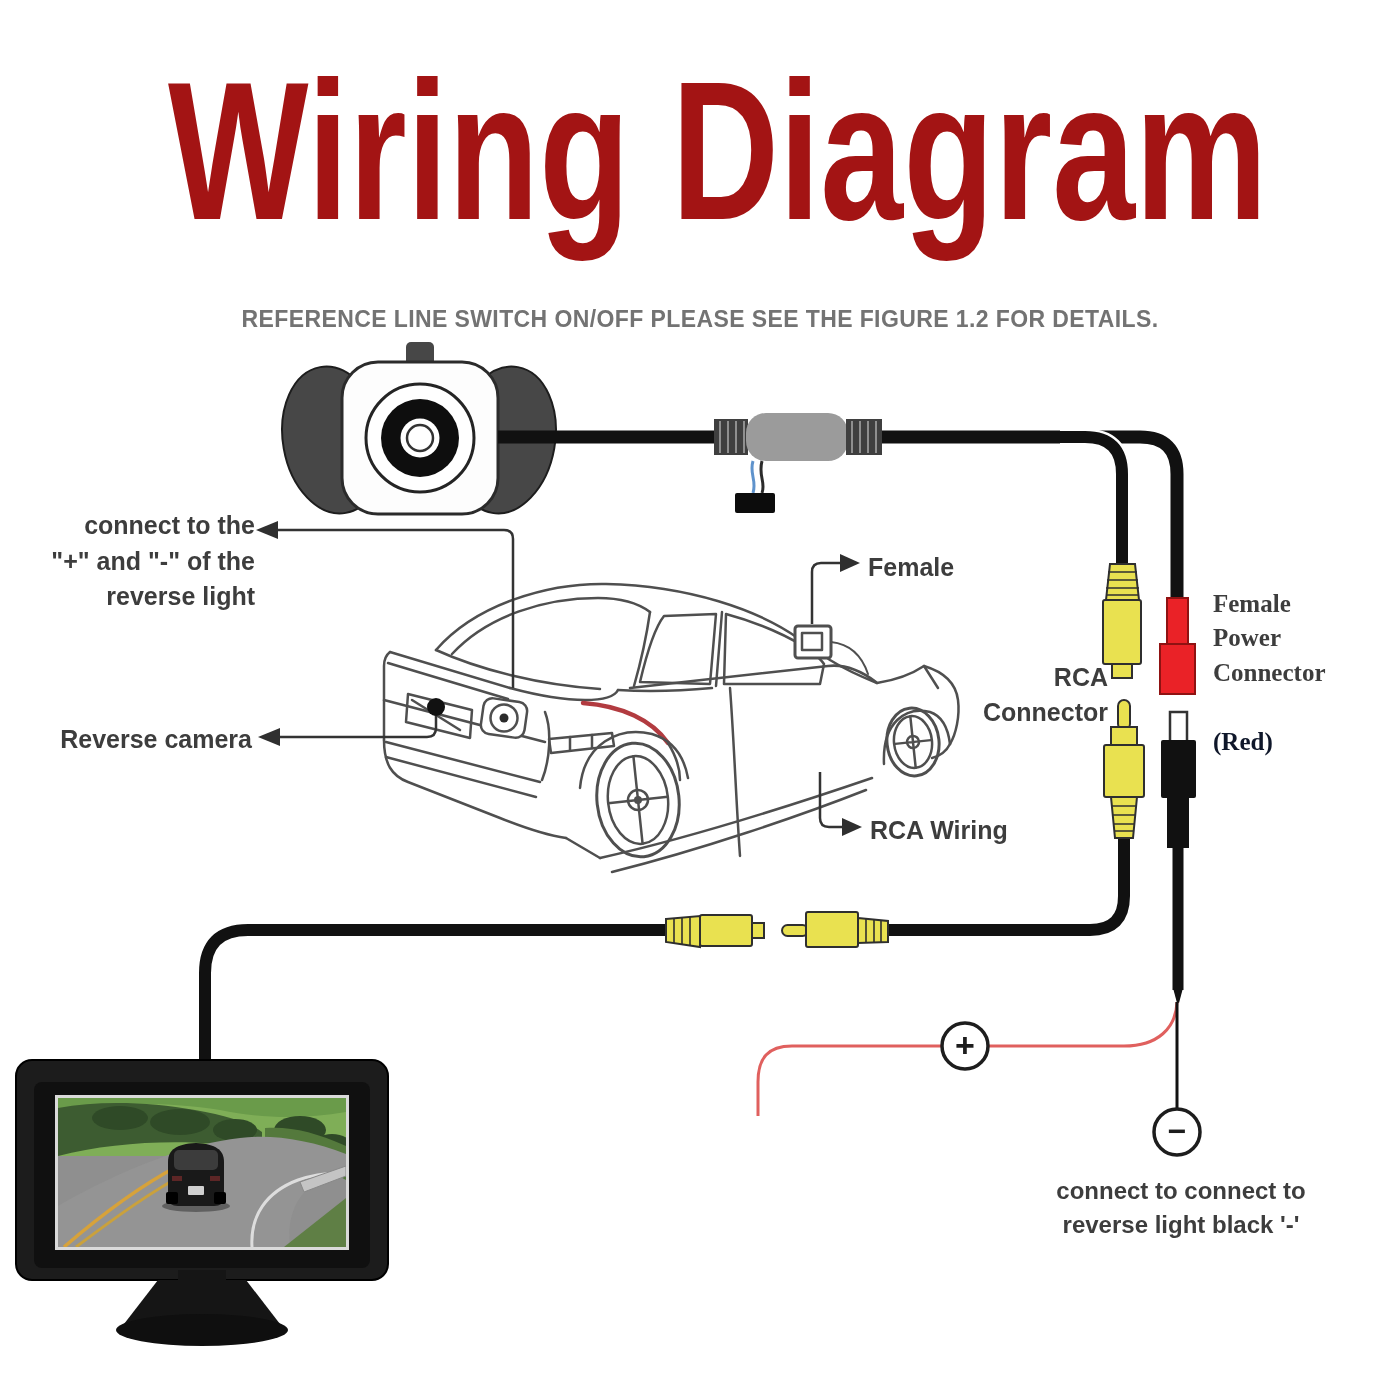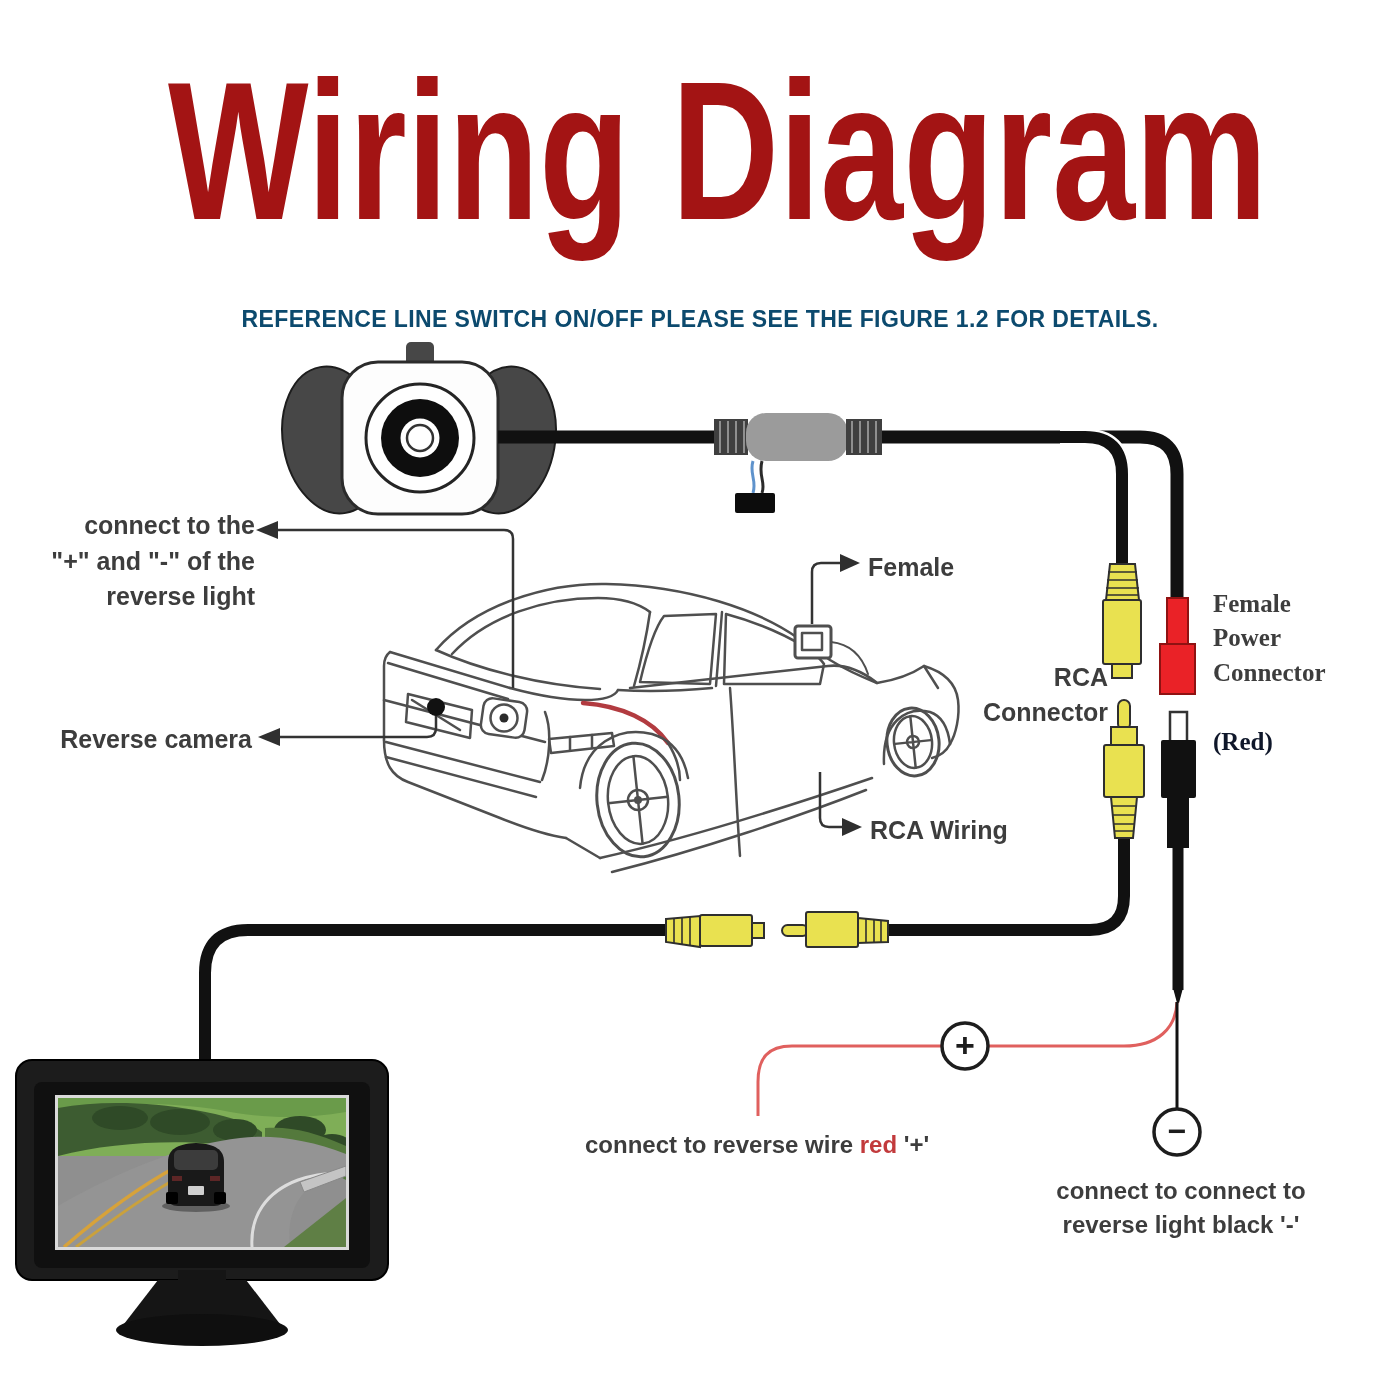--- a/index.html
+++ b/index.html
@@ -3,21 +3,21 @@
 <meta charset="utf-8">
 <style>
   html,body{margin:0;padding:0;background:#fff;}
   #stage{position:relative;width:1400px;height:1400px;background:#ffffff;overflow:hidden;
          font-family:"Liberation Sans",sans-serif;}
   #art{position:absolute;left:0;top:0;}
   .title{position:absolute;top:54px;left:0;width:1400px;text-align:center;
          font-weight:700;font-size:196px;line-height:1;color:#a31414;
          transform:scaleX(0.76);transform-origin:50% 50%;white-space:nowrap;}
   .subtitle{position:absolute;top:306px;left:0;width:1400px;text-align:center;
-            font-weight:700;font-size:23px;letter-spacing:.4px;color:#0c4a6e;}
+            font-weight:700;font-size:23px;letter-spacing:.4px;color:#737373;}
   .lbl{position:absolute;font-weight:700;font-size:25px;line-height:1.42;color:#3d3d3d;
        white-space:pre-line;}
   .lbl.right{text-align:right;}
   .lbl.center{text-align:center;}
   .red-text{color:#0f172a;}
   .wire-red-word{color:#c23a3c;}
   .small{font-size:24px;}
 </style>
 </head>
 <body>
@@ -263,20 +263,17 @@
 Connector</div>
 
   <div class="lbl" style="top:552px; left:1213px; line-height:1.38;font-family:Liberation Serif, serif;">
     <span>Female
 Power
 Connector</span>
     <br><span class="red-text">(Red)</span>
   </div>
 
 
-  <div class="lbl small" style="top:1128px; left:585px; white-space:nowrap;">
-    <span>connect to reverse wire </span><span class="wire-red-word">red</span><span> '+'</span>
-  </div>
 
   <div class="lbl small center" style="top:1174px; left:1011px; width:340px; line-height:1.4;">connect to connect to
 reverse light black '-'</div>
 
 </div>
 
 </body></html>

